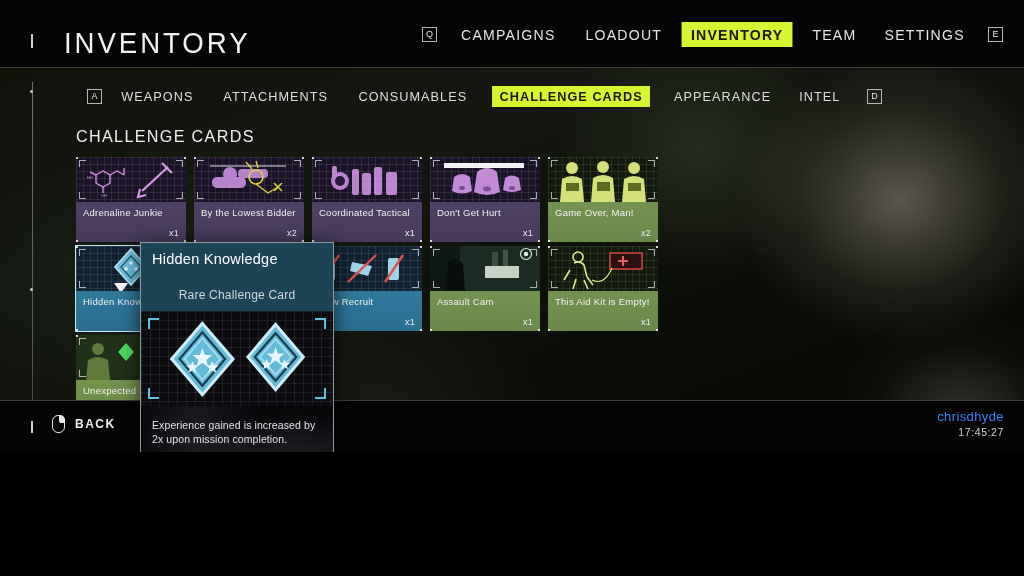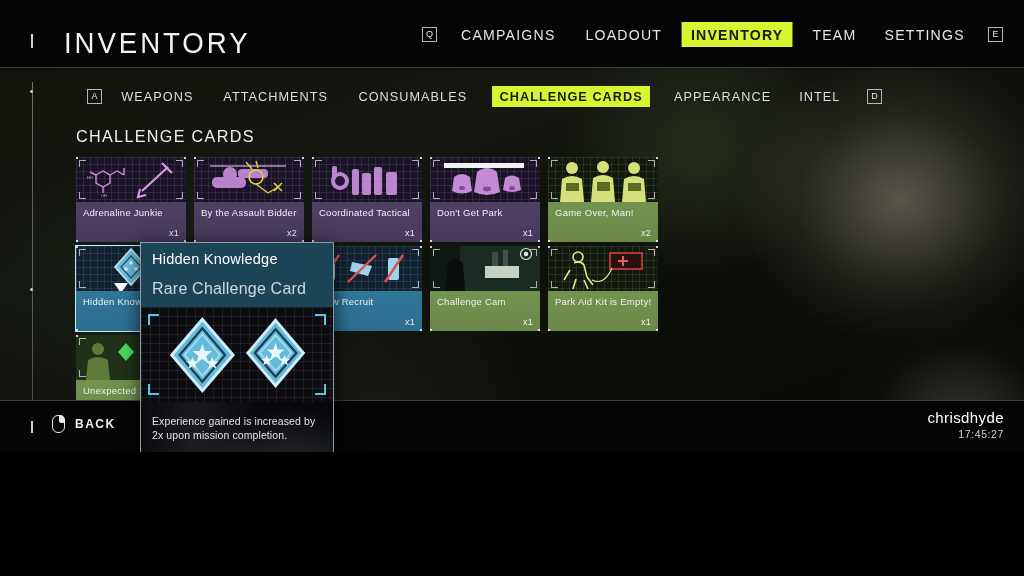--- a/index.html
+++ b/index.html
@@ -155,21 +155,21 @@
 
   
   .tooltip {
     position:absolute; left:140px; top:242px; width:194px; height:274px;
     background:#07070a; border:1px solid #8e9aa2; z-index:40;
     box-shadow:0 4px 18px rgba(0,0,0,.7);
     overflow:hidden;
   }
   .tt-head { background:#1c4457; padding:8px 11px 9px 11px; }
   .tt-title { font-size:14.5px; color:#ffffff; letter-spacing:.25px; line-height:17px; }
-  .tt-sub { font-size:16px; color:#cfd9de; letter-spacing:.2px; margin-top:12px; }
+  .tt-sub { font-size:12px; color:#cfd9de; letter-spacing:.2px; margin-top:20px;text-align:center; }
   .tt-art { position:relative; height:95px; background:#0c0c10; overflow:hidden; }
   .tt-art .mesh {
     position:absolute; inset:0;
     background-image:
       linear-gradient(rgba(255,255,255,.075) 1px, transparent 1px),
       linear-gradient(90deg, rgba(255,255,255,.075) 1px, transparent 1px);
     background-size:9px 9px;
   }
   .tt-art .brackets { position:absolute; inset:7px; }
   .tt-art .brackets i {
@@ -230,21 +230,21 @@
   .back-btn { position:absolute; left:52px; top:14px; display:flex; align-items:center; gap:10px; }
   .mouse-ico {
     position:relative; width:13px; height:18px; border:1.5px solid #e6e6e6; border-radius:6px 6px 6px 6px;
   }
   .mouse-ico::before {
     content:""; position:absolute; right:-1px; top:-1px; width:6px; height:8px;
     background:#e6e6e6; border-radius:0 5px 0 2px;
   }
   .back-label { font-size:12px; letter-spacing:1.5px; color:#ededed; font-weight:700; }
   .user { position:absolute; right:20px; top:8px; text-align:right; }
-  .user-name { font-size:15px; color:#ffffff; letter-spacing:.4px; }
+  .user-name { font-size:13px; color:#3b82f6; letter-spacing:.4px; }
   .user-time { font-size:10.5px; color:#d0d0d0; letter-spacing:.6px; margin-top:2px; }
 </style>
 </head>
 <body>
 
 <div id="app">
 
   <div class="bg"></div>
   <div class="bg-stars"></div>
 
@@ -335,21 +335,21 @@
           <path d="M52,5 L58,12 M62,4 L64,11" stroke="#ddd23a" stroke-width="1.4"></path>
         </svg>
         <div class="brackets">
             <i class="tl"></i>
             <i class="tr"></i>
             <i class="bl"></i>
             <i class="br"></i>
           </div>
       </div>
       <div class="card-body">
-        <div class="card-name">By the Assault Bidder</div>
+        <div class="card-name">By the Lowest Bidder</div>
         <div class="card-count">x2</div>
       </div>
       <i class="card-corner a"></i>
         <i class="card-corner b"></i>
         <i class="card-corner c"></i>
         <i class="card-corner d"></i>
     </div>
 
     <div class="card r-common">
       <div class="card-art">
@@ -401,21 +401,21 @@
           </g>
         </svg>
         <div class="brackets">
             <i class="tl"></i>
             <i class="tr"></i>
             <i class="bl"></i>
             <i class="br"></i>
           </div>
       </div>
       <div class="card-body">
-        <div class="card-name">Don't Get Park</div>
+        <div class="card-name">Don't Get Hurt</div>
         <div class="card-count">x1</div>
       </div>
       <i class="card-corner a"></i>
         <i class="card-corner b"></i>
         <i class="card-corner c"></i>
         <i class="card-corner d"></i>
     </div>
 
     <div class="card r-uncommon">
       <div class="card-art">
@@ -550,21 +550,21 @@
           <circle cx="96" cy="8" r="2.2" fill="#dfe8dc"></circle>
         </svg>
         <div class="brackets">
             <i class="tl"></i>
             <i class="tr"></i>
             <i class="bl"></i>
             <i class="br"></i>
           </div>
       </div>
       <div class="card-body">
-        <div class="card-name">Challenge Cam</div>
+        <div class="card-name">Assault Cam</div>
         <div class="card-count">x1</div>
       </div>
       <i class="card-corner a"></i>
         <i class="card-corner b"></i>
         <i class="card-corner c"></i>
         <i class="card-corner d"></i>
     </div>
 
     <div class="card r-uncommon">
       <div class="card-art">
@@ -581,21 +581,21 @@
           <path d="M44,34 q12,6 20,-12" fill="none" stroke="#dbe98a" stroke-width="1.2"></path>
         </svg>
         <div class="brackets">
             <i class="tl"></i>
             <i class="tr"></i>
             <i class="bl"></i>
             <i class="br"></i>
           </div>
       </div>
       <div class="card-body">
-        <div class="card-name">Park Aid Kit is Empty!</div>
+        <div class="card-name">This Aid Kit is Empty!</div>
         <div class="card-count">x1</div>
       </div>
       <i class="card-corner a"></i>
         <i class="card-corner b"></i>
         <i class="card-corner c"></i>
         <i class="card-corner d"></i>
     </div>
 
     <div class="card r-uncommon">
       <div class="card-art">

